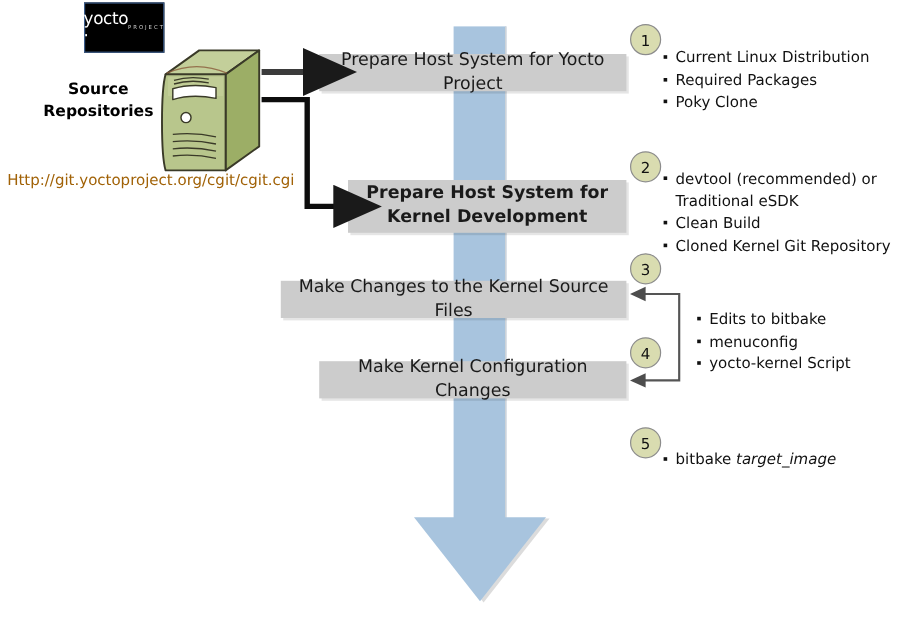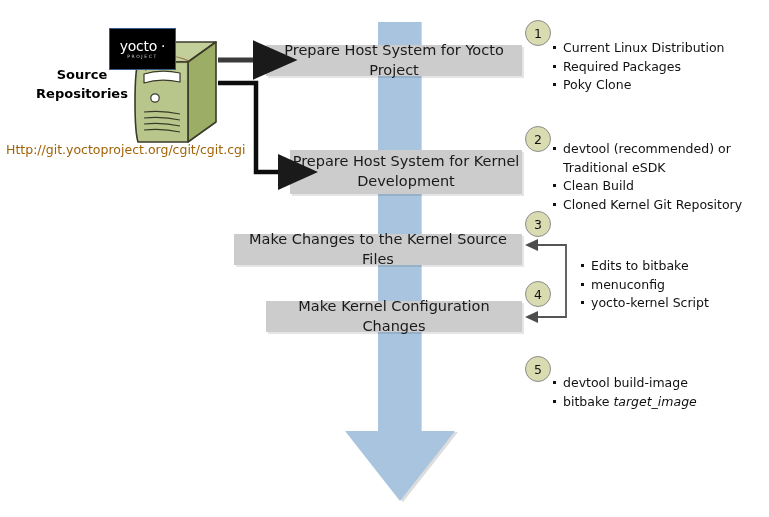--- a/index.html
+++ b/index.html
@@ -63,31 +63,29 @@
     text-align: center;
     line-height: 1.35;
     box-shadow: 2px 2px 0 rgba(0,0,0,0.10);
     z-index: 3;
   }
 
   
   .logo {
     position: absolute;
     left: 70px;
-    top: 28px;
+    top: 2px;
     width: 65px;
     height: 40px;
     background: #000000;
     border: 1px solid #3b5c8a;
     display: flex;
-    flex-direction: column;
     align-items: center;
     justify-content: center;
     z-index: 5;
-    margin-left: 39px;
   }
   .logo-main {
     color: #ffffff;
     font-size: 14px;
     letter-spacing: -0.3px;
     line-height: 1;
   }
   .logo-sub {
     color: #cfcfcf;
     font-size: 4.5px;
@@ -242,21 +240,21 @@
 
     <polyline points="536,245 566,245 566,317 536,317" fill="none" stroke="#555555" stroke-width="1.8"></polyline>
     <polygon points="525,245 538,239 538,251" fill="#4d4d4d"></polygon>
     <polygon points="525,317 538,311 538,323" fill="#4d4d4d"></polygon>
   </svg>
 
   <div class="pbox" style="left:266px; top:45px; width:256px; height:31px;">
     <span>Prepare Host System for Yocto Project</span>
   </div>
 
-  <div class="pbox" style="left:290px; top:150px; width:232px; height:44px;">
+  <div class="pbox" style="left:290px; top:150px; width:232px; height:44px;font-weight:bold;">
     <span>Prepare Host System for Kernel Development</span>
   </div>
 
   <div class="pbox" style="left:234px; top:234px; width:288px; height:31px;">
     <span>Make Changes to the Kernel Source Files</span>
   </div>
 
   <div class="pbox" style="left:266px; top:301px; width:256px; height:31px;">
     <span>Make Kernel Configuration Changes</span>
   </div>
@@ -298,18 +296,17 @@
   <div class="bullets" style="left:580px; top:257px; width:186px;">
     <ul>
       <li>Edits to bitbake</li>
       <li>menuconfig</li>
       <li>yocto-kernel Script</li>
     </ul>
   </div>
 
   <div class="bullets" style="left:552px; top:374px; width:212px;">
     <ul>
-      <li>devtool build-image</li>
       <li><span>bitbake </span><span class="ital">target_image</span></li>
     </ul>
   </div>
 
 </div>
 
 </body></html>

